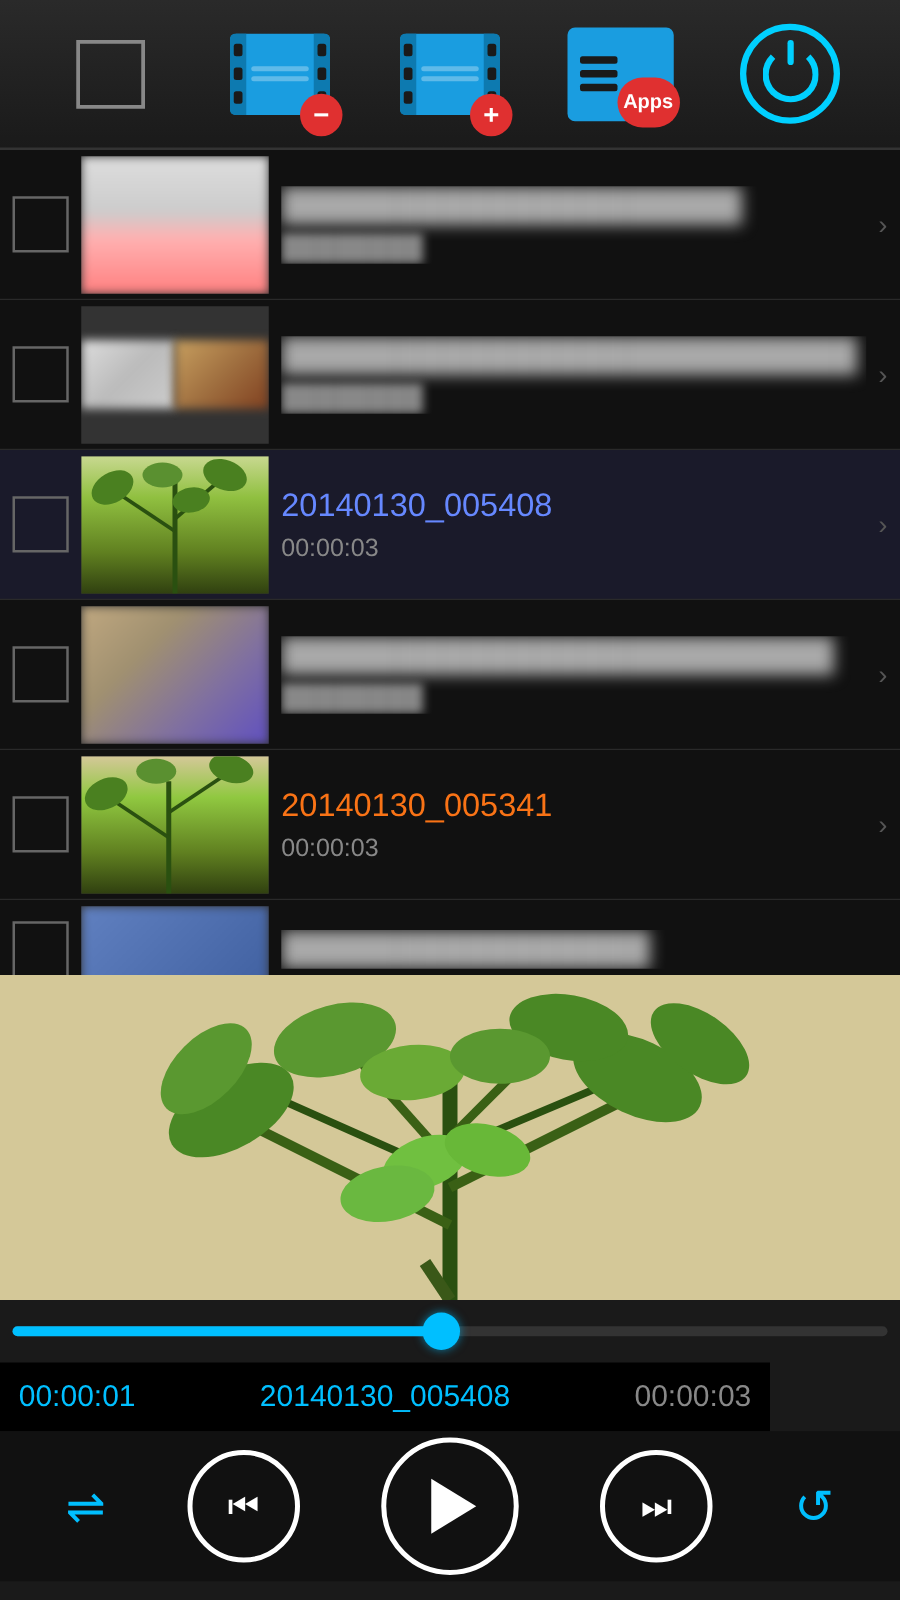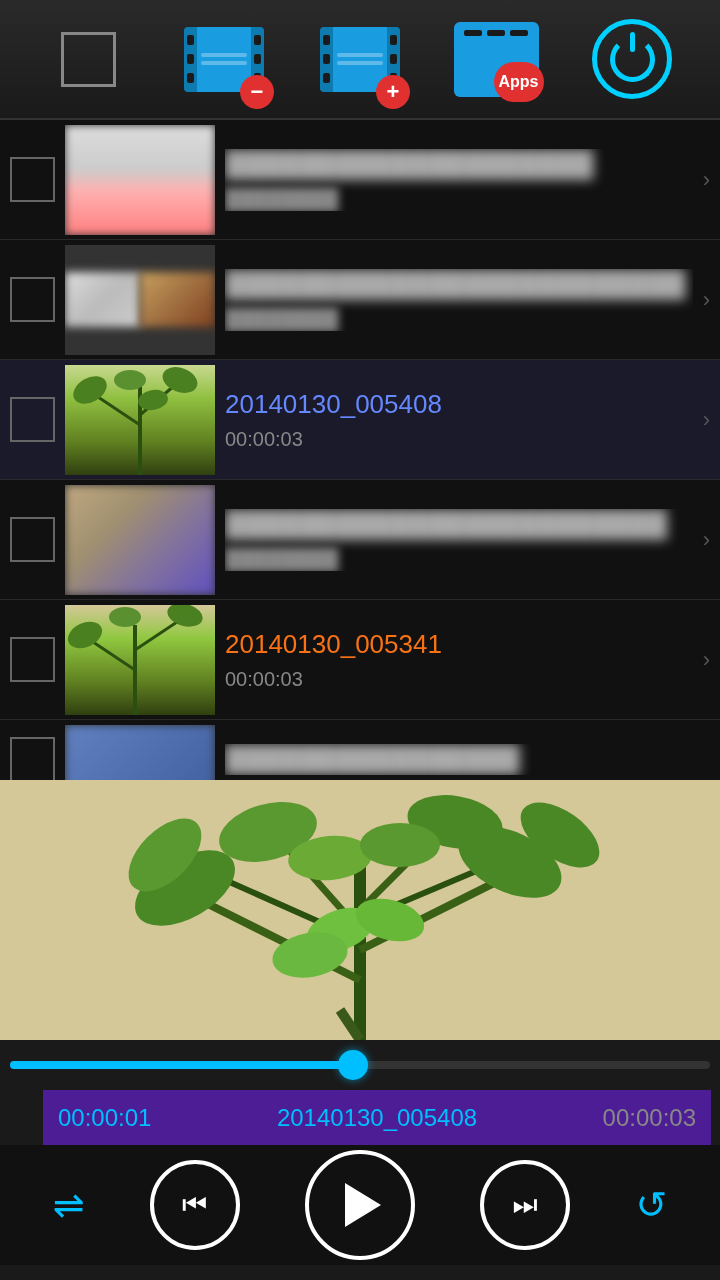--- a/index.html
+++ b/index.html
@@ -99,21 +99,21 @@
     }
     .badge-minus { background: #e03030; }
     .badge-plus { background: #e03030; }
 
     .apps-btn {
       width: 85px;
       height: 75px;
       background: #1a9de0;
       border-radius: 6px;
       display: flex;
-      flex-direction: row;
+      flex-direction: column;
       justify-content: center;
       align-items: flex-start;
       padding: 8px 10px;
       gap: 5px;
       position: relative;
     }
     .apps-btn .ham-line {
       width: 30px;
       height: 6px;
       background: #1a1a1a;
@@ -288,28 +288,27 @@
       border-radius: 50%;
       position: absolute;
       top: 50%;
       left: 49%;
       transform: translate(-50%, -50%);
       box-shadow: 0 0 8px rgba(0,191,255,0.6);
     }
 
     
     .bottom-info {
-      width: 668px;
+      width: 616px;
       height: 55px;
-      background: #4c1d95;
+      background: #000000;
       display: flex;
       align-items: center;
       justify-content: space-between;
       padding: 0 15px;
-      margin-left: 43px;
     }
     .time-current { color: #00bfff; font-size: 24px; }
     .video-name-label { color: #00bfff; font-size: 24px; }
     .time-total { color: #888; font-size: 24px; }
 
     
     .playback-controls {
       width: 720px;
       height: 120px;
       background: #111;

